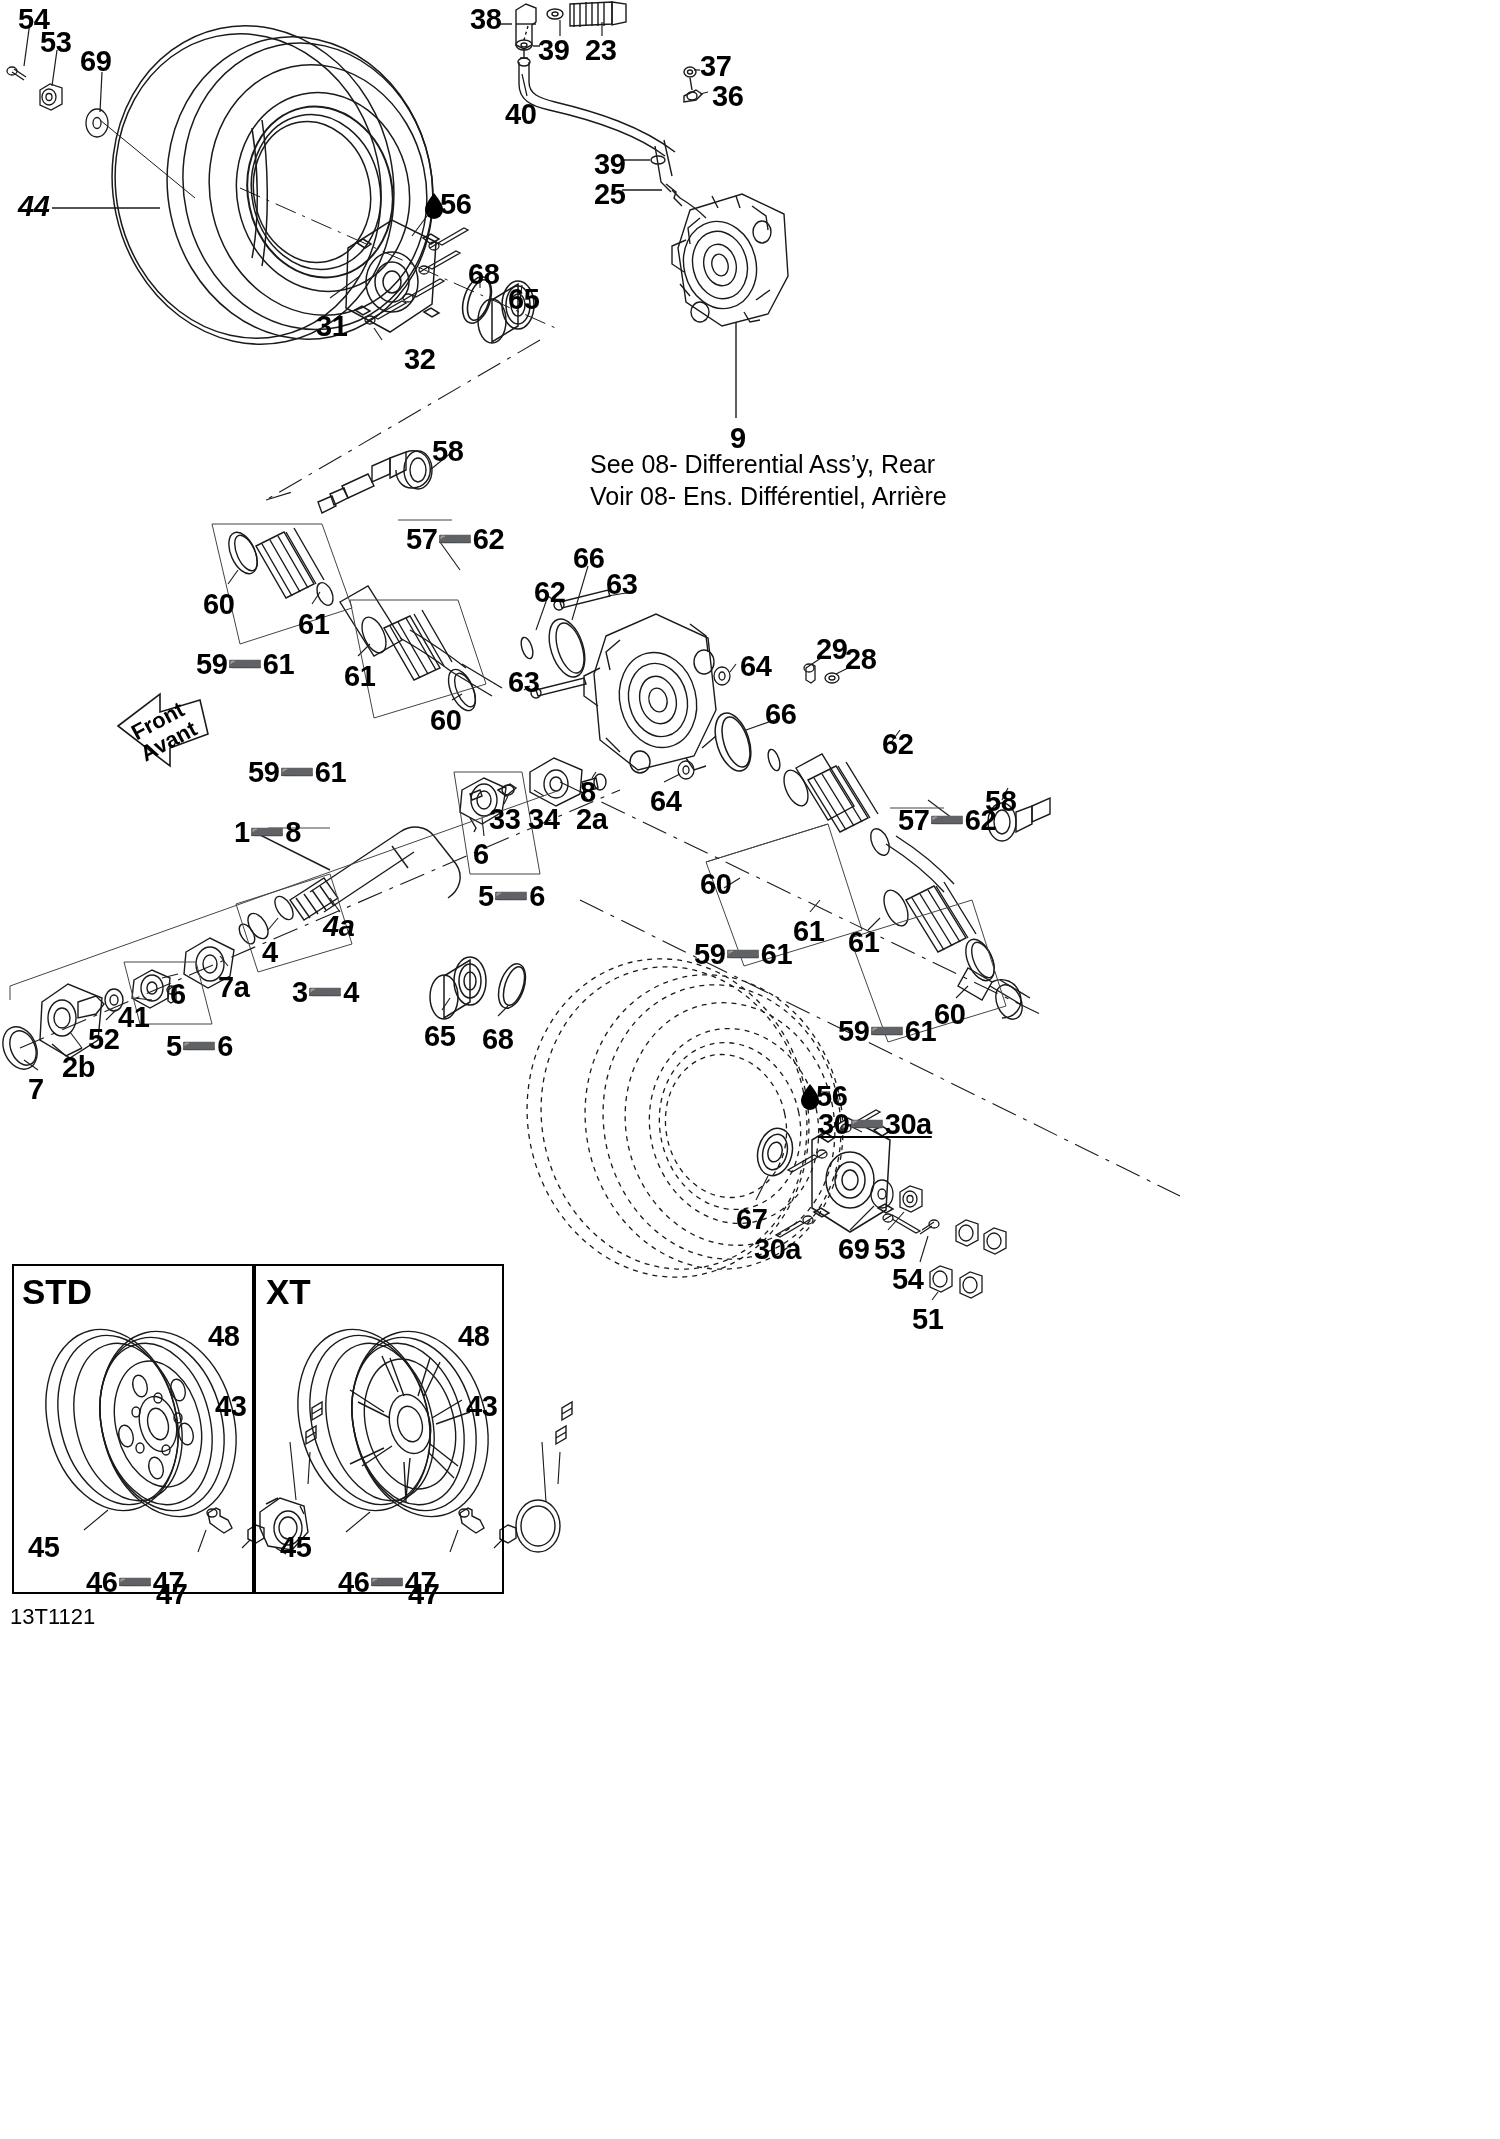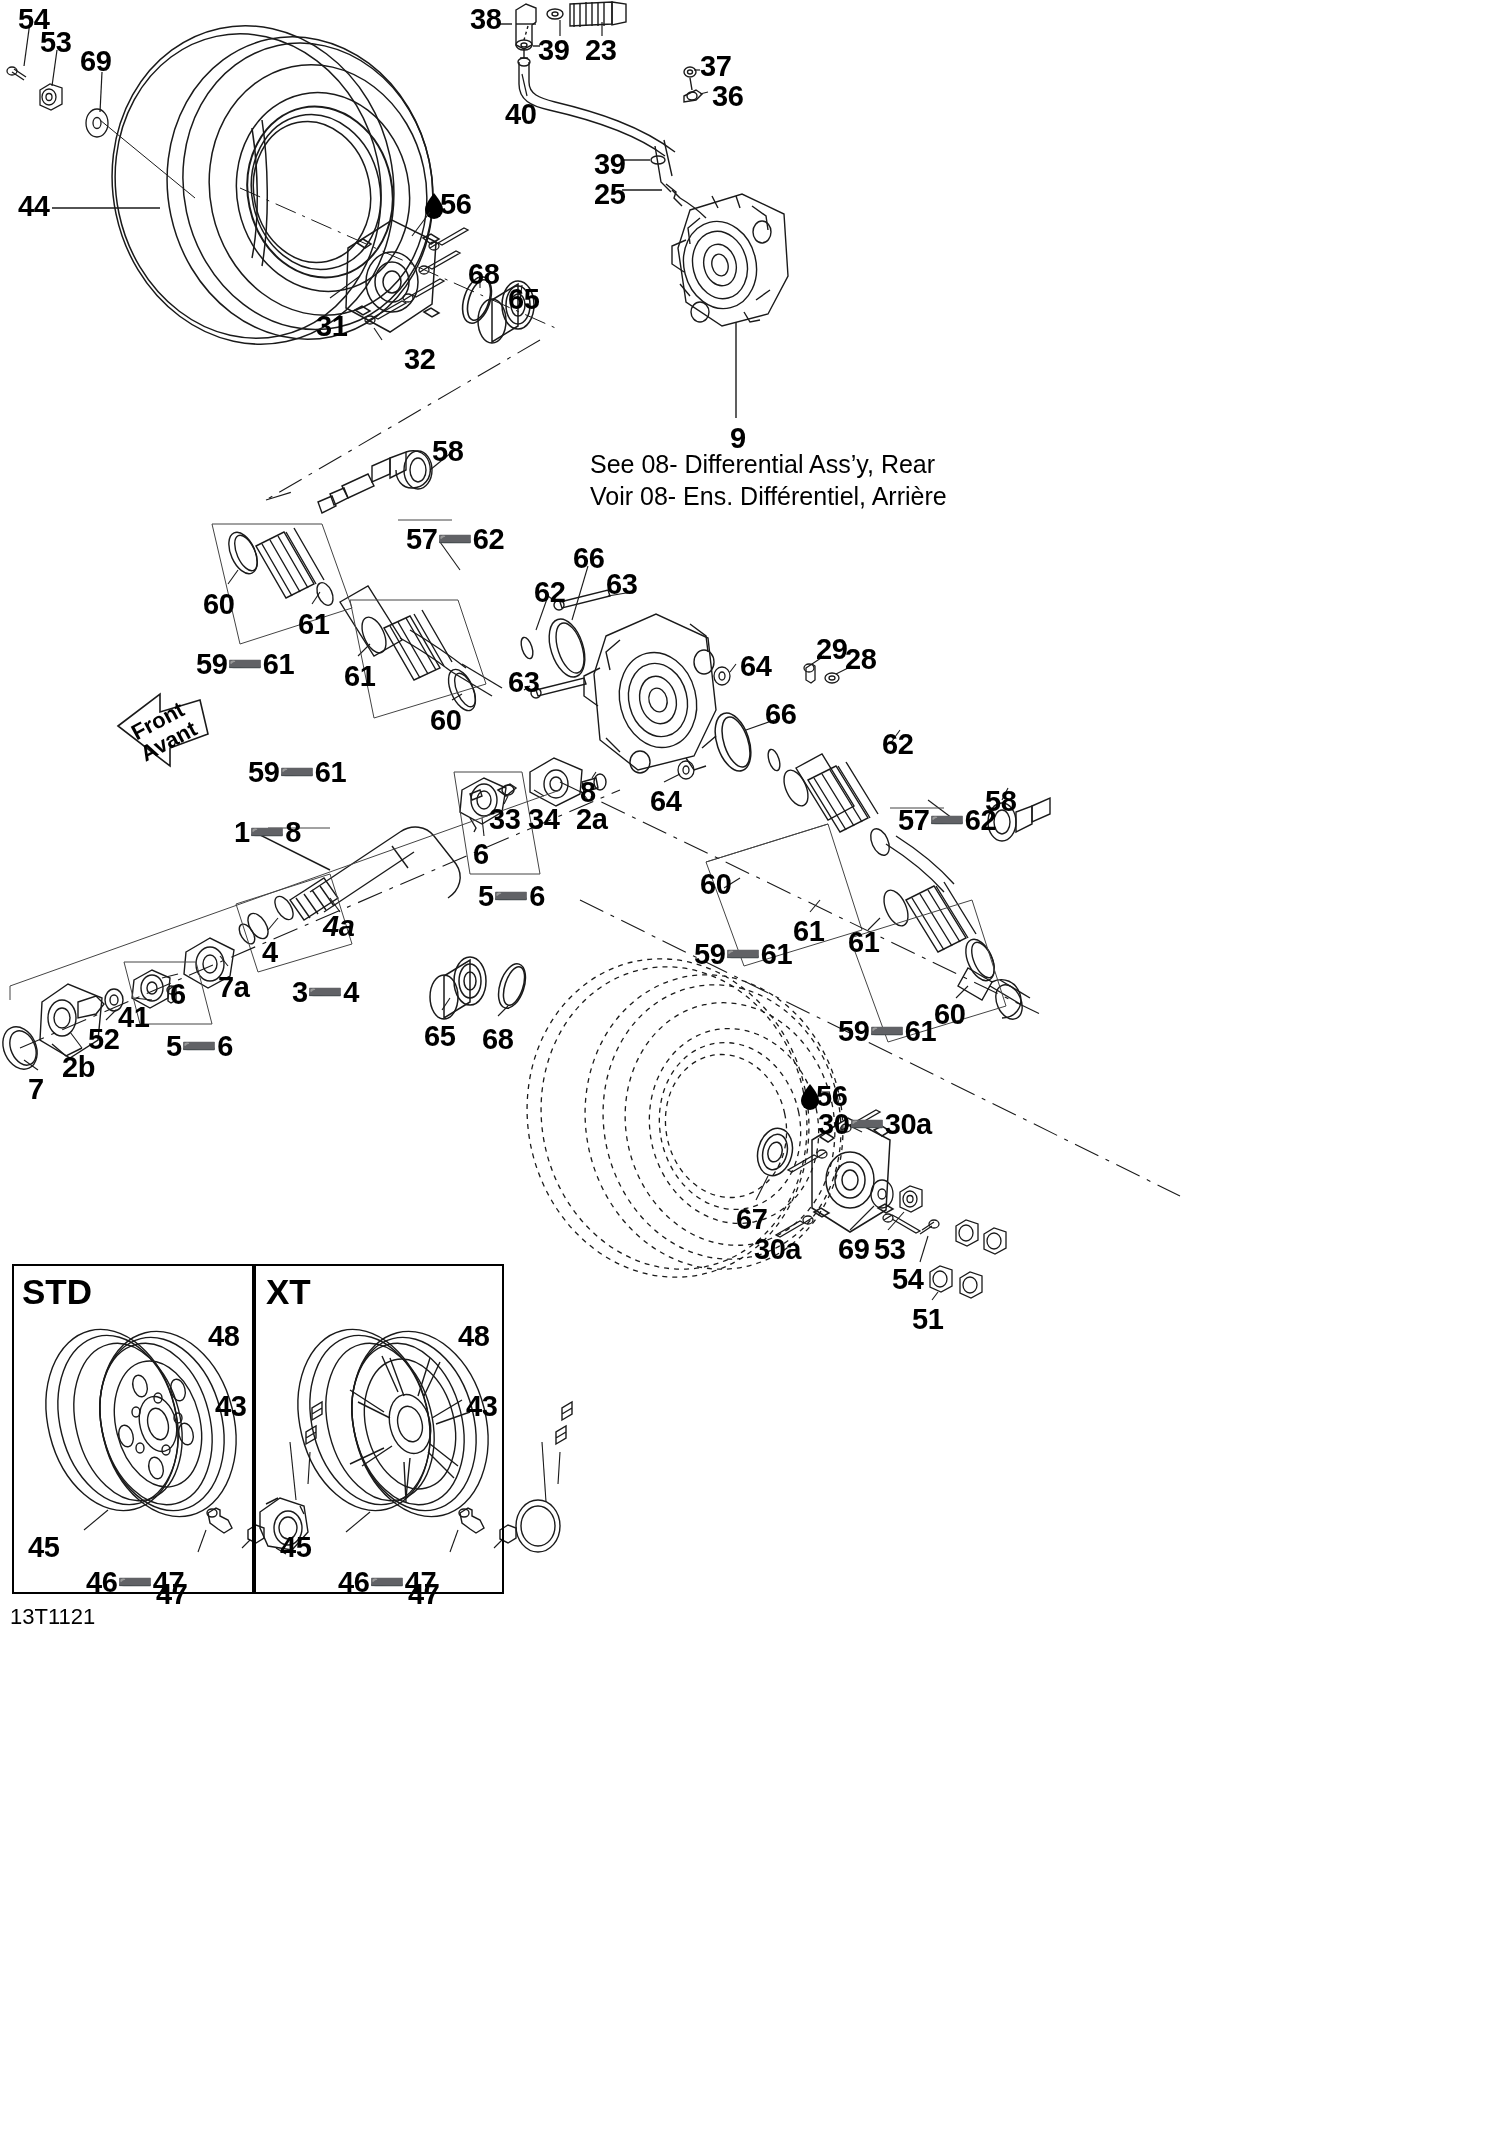--- a/index.html
+++ b/index.html
@@ -637,21 +637,21 @@
     <div>Front</div>
     <div>Avant</div>
   </div>
 
   <div class="docid" style="left:10px; top:1604px;">13T1121</div>
 
   <div id="callout-layer">
       <div class="callout" style="left: 18px; top: 5px;">54</div>
       <div class="callout" style="left: 40px; top: 28px;">53</div>
       <div class="callout" style="left: 80px; top: 47px;">69</div>
-      <div class="callout" style="left: 18px; top: 192px;">44</div>
+      <div class="callout" style="left: 18px; top: 192px; font-style: italic;">44</div>
       <div class="callout" style="left: 470px; top: 5px;">38</div>
       <div class="callout" style="left: 538px; top: 36px;">39</div>
       <div class="callout" style="left: 585px; top: 36px;">23</div>
       <div class="callout" style="left: 505px; top: 100px;">40</div>
       <div class="callout" style="left: 700px; top: 52px;">37</div>
       <div class="callout" style="left: 712px; top: 82px;">36</div>
       <div class="callout" style="left: 594px; top: 150px;">39</div>
       <div class="callout" style="left: 594px; top: 180px;">25</div>
       <div class="callout" style="left: 440px; top: 190px;">56</div>
       <div class="callout" style="left: 468px; top: 260px;">68</div>
@@ -698,21 +698,21 @@
       <div class="callout" style="left: 292px; top: 978px;">3➖4</div>
       <div class="callout" style="left: 170px; top: 980px;">6</div>
       <div class="callout" style="left: 118px; top: 1003px;">41</div>
       <div class="callout" style="left: 88px; top: 1025px;">52</div>
       <div class="callout" style="left: 166px; top: 1032px;">5➖6</div>
       <div class="callout" style="left: 62px; top: 1053px;">2b</div>
       <div class="callout" style="left: 28px; top: 1075px;">7</div>
       <div class="callout" style="left: 424px; top: 1022px;">65</div>
       <div class="callout" style="left: 482px; top: 1025px;">68</div>
       <div class="callout" style="left: 816px; top: 1082px;">56</div>
-      <div class="callout" style="left: 818px; top: 1110px;">30➖30a</div>
+      <div class="callout" style="left: 818px; top: 1110px; text-decoration: underline;">30➖30a</div>
       <div class="callout" style="left: 736px; top: 1205px;">67</div>
       <div class="callout" style="left: 754px; top: 1235px;">30a</div>
       <div class="callout" style="left: 838px; top: 1235px;">69</div>
       <div class="callout" style="left: 874px; top: 1235px;">53</div>
       <div class="callout" style="left: 892px; top: 1265px;">54</div>
       <div class="callout" style="left: 912px; top: 1305px;">51</div>
     </div>
   <div id="panel-callout-layer">
       <div class="callout" style="left: 208px; top: 1322px;">48</div>
       <div class="callout" style="left: 215px; top: 1392px;">43</div>

